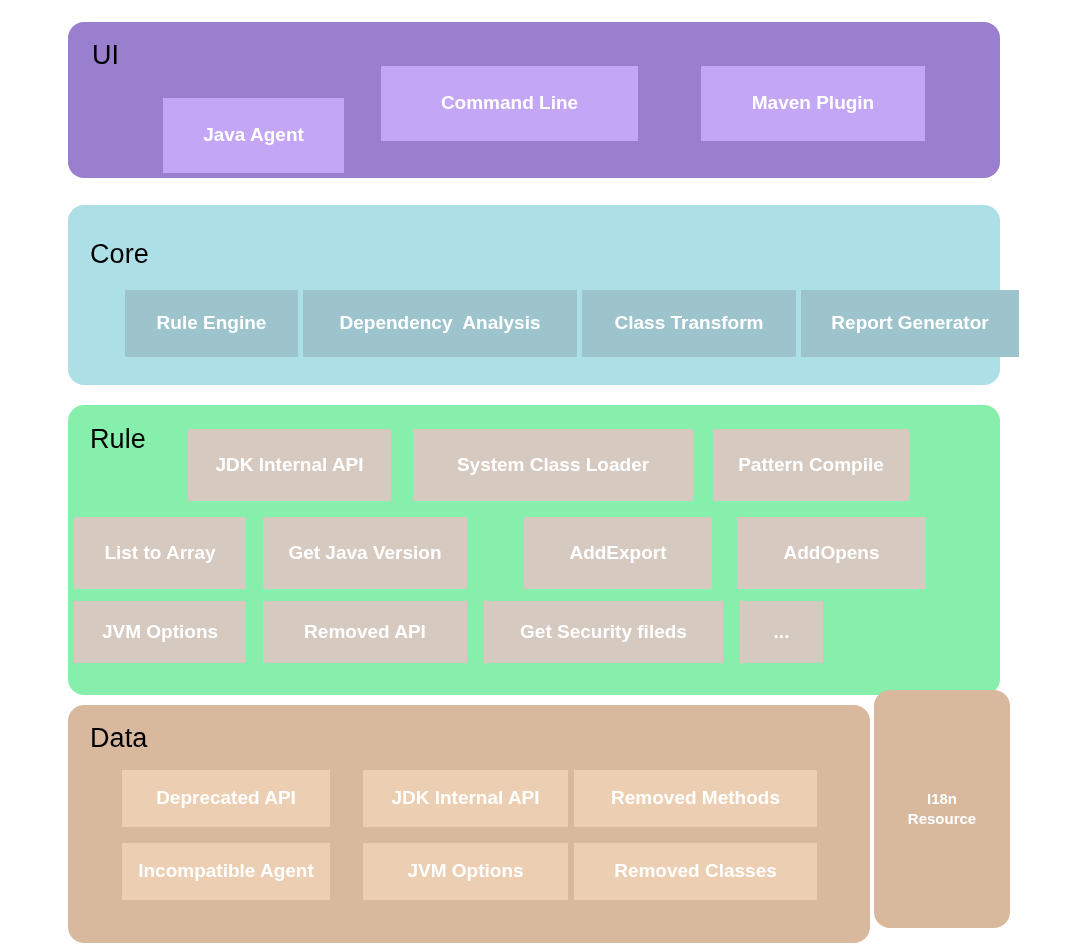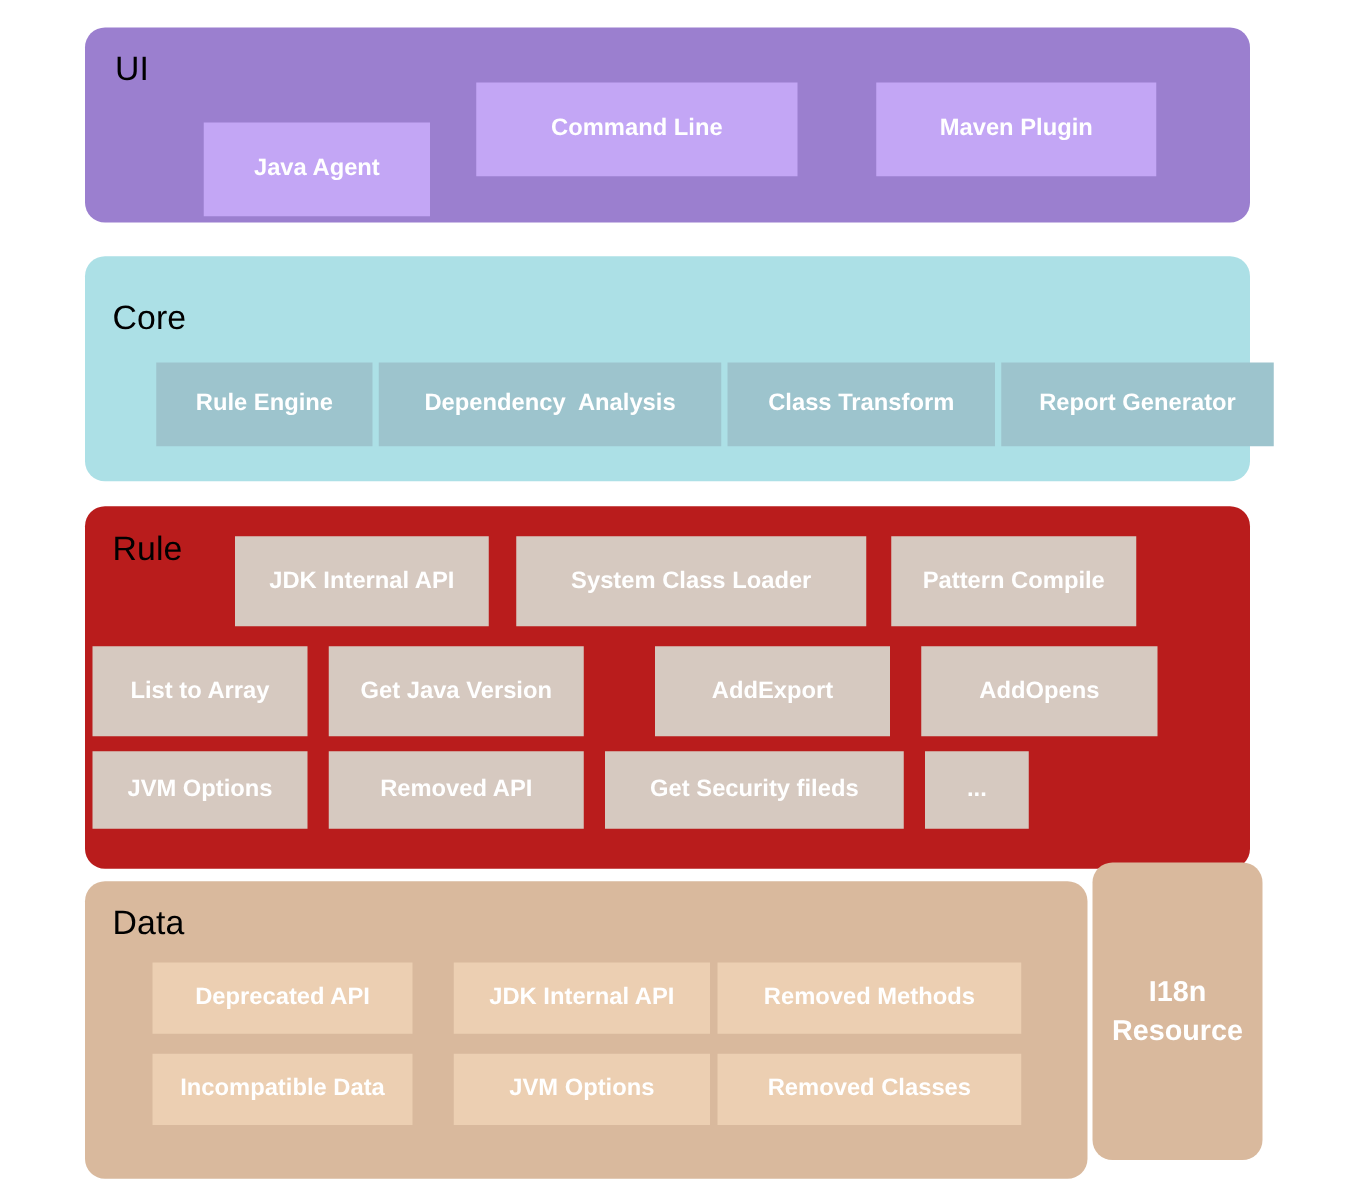--- a/index.html
+++ b/index.html
@@ -78,21 +78,21 @@
   }
   #core-layer .layer-title { left: 22px; top: 36px; }
   .core-chip { background: #9dc4cd; margin-left: 28px; }
 
   
   #rule-layer {
     left: 68px;
     top: 405px;
     width: 932px;
     height: 290px;
-    background: #b91c1c;
+    background: #86efac;
     padding-left: 44px;
   }
   #rule-layer .layer-title { left: 22px; top: 21px; }
   .rule-chip { background: #d6c9c0; }
 
   
   #data-layer {
     left: 68px;
     top: 690px;
     width: 802px;
@@ -109,21 +109,21 @@
     left: 874px;
     top: 690px;
     width: 136px;
     height: 238px;
     border-radius: 16px;
     background: #d9b99d;
     display: flex;
     align-items: center;
     justify-content: center;
     color: #ffffff;
-    font-size: 23px;
+    font-size: 15px;
     font-weight: 700;
     line-height: 1.35;
     text-align: center;
     box-sizing: border-box;
   }
 </style>
 </head>
 <body>
 
 <div id="diagram">
@@ -163,21 +163,21 @@
     <div class="chip rule-chip" style="left:672px; top:196px; width:83px; height:62px;">...</div>
   </div>
 
   <div class="layer" id="data-layer">
     <div class="layer-title">Data</div>
 
     <div class="chip data-chip" style="left:54px; top:65px; width:208px; height:57px;">Deprecated API</div>
     <div class="chip data-chip" style="left:295px; top:65px; width:205px; height:57px;">JDK Internal API</div>
     <div class="chip data-chip" style="left:506px; top:65px; width:243px; height:57px;">Removed Methods</div>
 
-    <div class="chip data-chip" style="left:54px; top:138px; width:208px; height:57px;">Incompatible Data</div>
+    <div class="chip data-chip" style="left:54px; top:138px; width:208px; height:57px;">Incompatible Agent</div>
     <div class="chip data-chip" style="left:295px; top:138px; width:205px; height:57px;">JVM Options</div>
     <div class="chip data-chip" style="left:506px; top:138px; width:243px; height:57px;">Removed Classes</div>
   </div>
 
   <div id="i18n-panel">
     <div>
       <div>I18n</div>
       <div>Resource</div>
     </div>
   </div>

